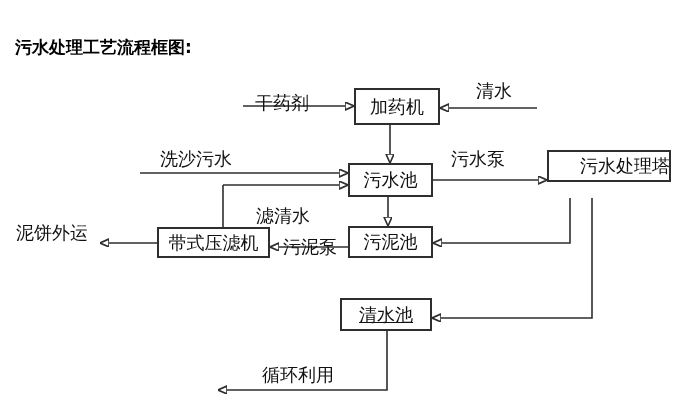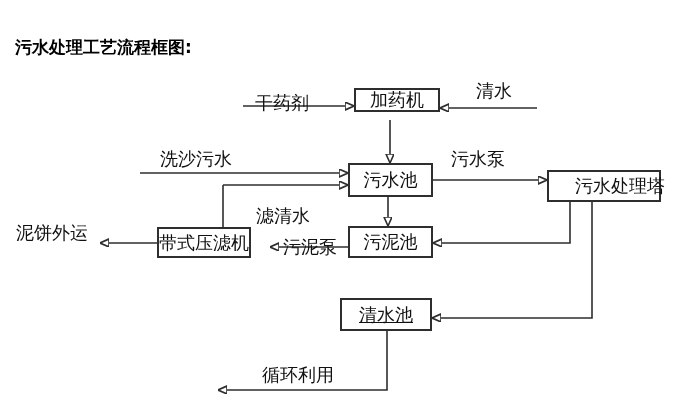--- a/index.html
+++ b/index.html
@@ -12,25 +12,25 @@
     font-size:17px;font-weight:bold;color:#000000;white-space:nowrap;
     letter-spacing:0px;
   }
   svg.wires{position:absolute;left:0;top:0;width:700px;height:420px;}
   svg.wires path{stroke:#2e2e2e;stroke-width:1.6;fill:none;}
   .node{
     position:absolute;box-sizing:border-box;border:2px solid #2e2e2e;
     background:#ffffff;display:flex;align-items:center;justify-content:center;
     font-size:18px;color:#111111;white-space:nowrap;line-height:1;
   }
-  .node-dosing{left:354px;top:88px;width:86px;height:24px;}
+  .node-dosing{left:354px;top:88px;width:86px;height:37px;}
   .node-sewage{left:348px;top:163px;width:85px;height:34px;}
-  .node-tower{left:547px;top:170px;width:114px;height:32px;padding-left:32px;}
+  .node-tower{left:547px;top:150px;width:124px;height:32px;padding-left:32px;}
   .node-sludge{left:348px;top:226px;width:85px;height:32px;text-align:center;}
-  .node-press{left:157px;top:227px;width:94px;height:31px;}
+  .node-press{left:157px;top:227px;width:113px;height:31px;}
   .node-clear{left:340px;top:298px;width:92px;height:33px;text-decoration:underline;}
   .lbl{
     position:absolute;font-size:18px;color:#111111;white-space:nowrap;line-height:1;
   }
   .lbl-dry{left:255px;top:82px;margin-top:12px;}
   .lbl-cw{left:476px;top:82px;}
   .lbl-sand{left:160px;top:150px;}
   .lbl-filt{left:256px;top:207px;}
   .lbl-spump{left:451px;top:150px;}
   .lbl-slpump{left:283px;top:238px;}

